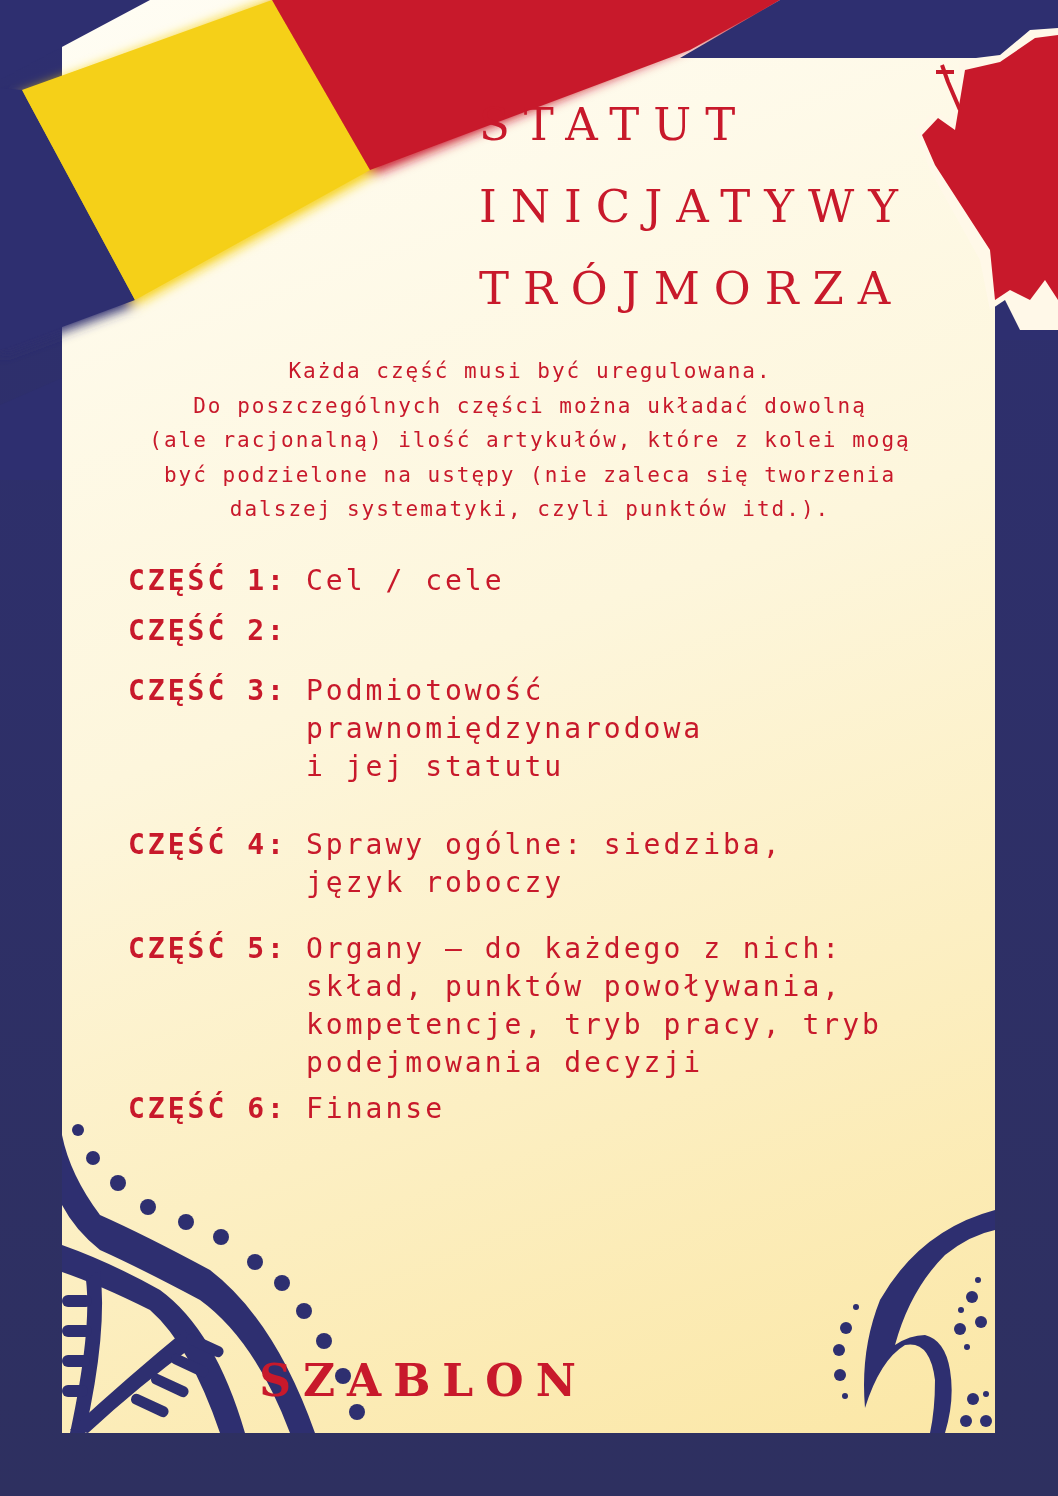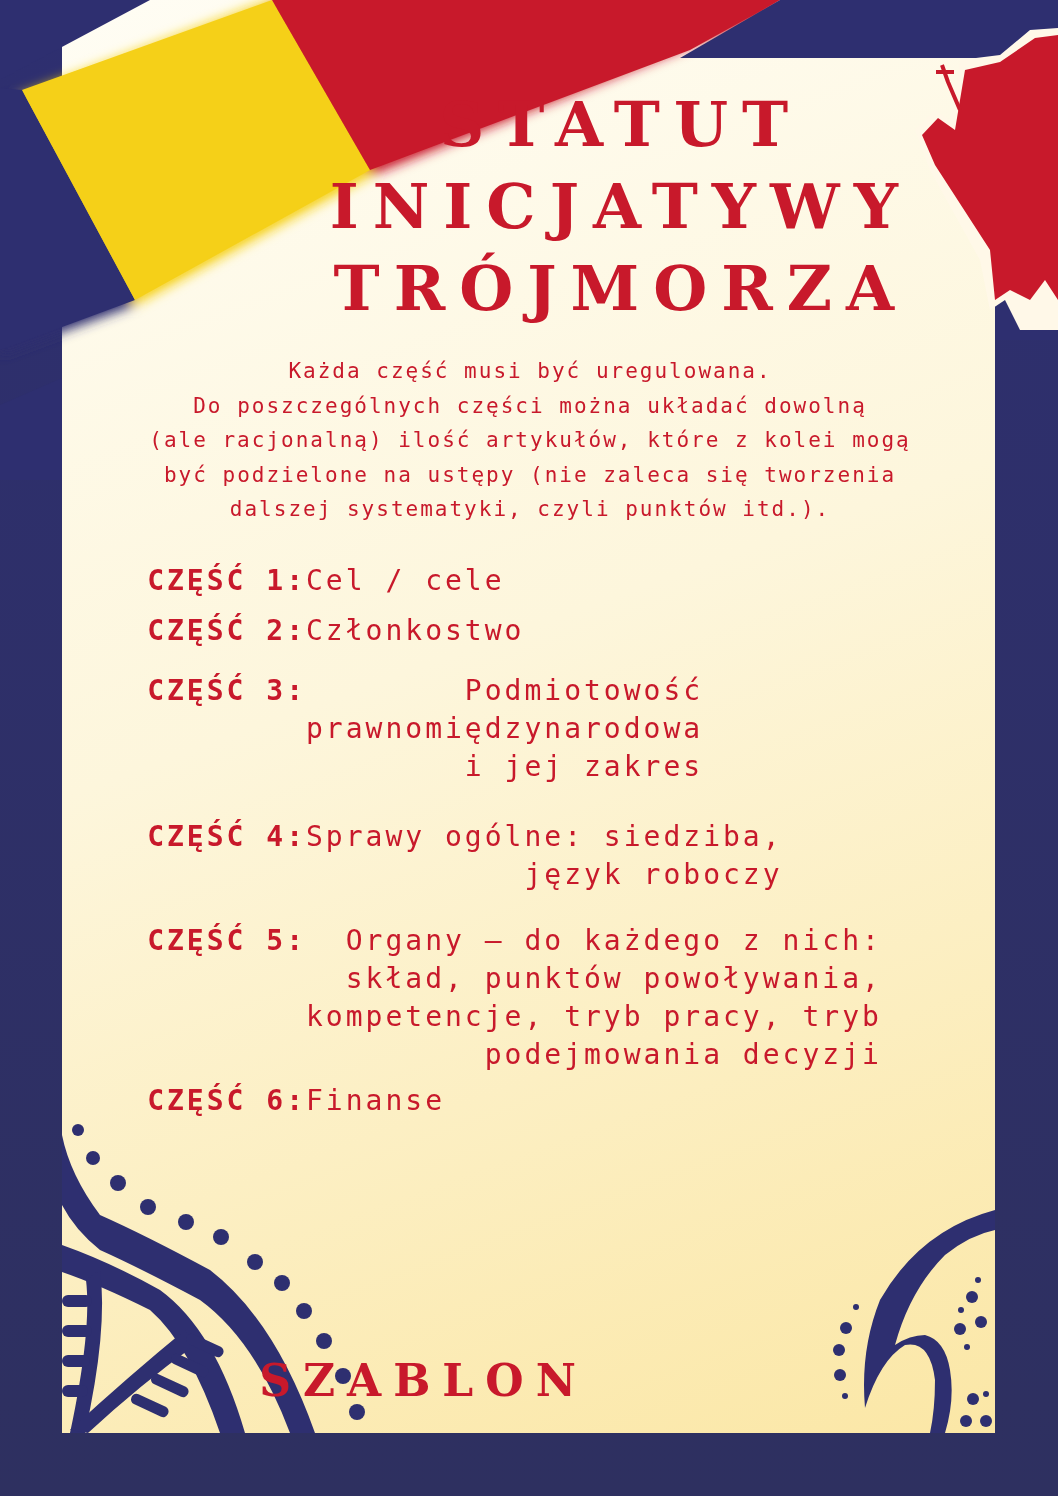--- a/index.html
+++ b/index.html
@@ -1,28 +1,28 @@
 <!DOCTYPE html>
 <html><head>
 <meta charset="utf-8">
 <style>
   html, body { margin: 0; padding: 0; }
   body { width: 1058px; height: 1496px; position: relative; overflow: hidden; background: #2f3068; font-family: "DejaVu Sans", sans-serif; }
   .bg-navy { position: absolute; inset: 0; background: linear-gradient(180deg, #2e2f70 0%, #2e3060 100%); }
   .panel { position: absolute; left: 62px; top: 0; width: 933px; height: 1433px;
     background: linear-gradient(160deg, #fffdf4 0%, #fdf6dc 45%, #fbe7a6 100%); }
   .deco-svg { position: absolute; left: 0; top: 0; width: 1058px; height: 1496px; pointer-events: none; }
-  .title { position: absolute; right: 146px; top: 84px; text-align: center; color: #c8192b;
-    font-family: "DejaVu Serif", serif; font-weight: bold; letter-spacing: 14px; line-height: 82px; font-size: 62px; }
+  .title { position: absolute; right: 146px; top: 84px; text-align: left; color: #c8192b;
+    font-family: "DejaVu Serif", serif; font-weight: normal; letter-spacing: 14px; line-height: 82px; font-size: 45px; }
   .title div { white-space: nowrap; }
   .intro { position: absolute; left: 120px; top: 354px; width: 820px; text-align: center; color: #c8192b;
     font-family: "DejaVu Sans Mono", monospace; font-size: 21px; line-height: 34.5px; letter-spacing: 2px; }
   .intro div { white-space: nowrap; }
   .parts { position: absolute; left: 128px; top: 562px; color: #c8192b;
-    font-family: "DejaVu Sans Mono", monospace; font-size: 28px; letter-spacing: 3px; text-align: right; }
+    font-family: "DejaVu Sans Mono", monospace; font-size: 28px; letter-spacing: 3px; }
   .part { display: flex; }
   .part-label { width: 178px; flex: none; font-weight: bold; white-space: nowrap; line-height: 38px; }
   .part-text { line-height: 38px; }
   .part-text div { white-space: nowrap; }
   .footer-label { position: absolute; left: 0; width: 847px; top: 1355px; text-align: center; color: #c8192b;
     font-family: "DejaVu Serif", serif; font-weight: bold; font-size: 44px; letter-spacing: 12px; }
 </style>
 </head>
 <body>
 
@@ -129,30 +129,27 @@
 
 <div class="parts">
   <div class="part" style="margin-bottom:12px">
     <div class="part-label">CZĘŚĆ 1:</div>
     <div class="part-text">
         <div>Cel / cele</div>
       </div>
   </div>
   <div class="part" style="margin-bottom:22px">
     <div class="part-label">CZĘŚĆ 2:</div>
-    <div class="part-text">
-        <div>Członkostwo</div>
-      </div>
   </div>
-  <div class="part" style="margin-bottom:32px">
+  <div class="part" style="margin-bottom:40px">
     <div class="part-label">CZĘŚĆ 3:</div>
     <div class="part-text">
       <div>Podmiotowość</div>
       <div>prawnomiędzynarodowa</div>
-      <div>i jej zakres</div>
+      <div>i jej statutu</div>
     </div>
   </div>
   <div class="part" style="margin-bottom:28px">
     <div class="part-label">CZĘŚĆ 4:</div>
     <div class="part-text">
       <div>Sprawy ogólne: siedziba,</div>
       <div>język roboczy</div>
     </div>
   </div>
   <div class="part" style="margin-bottom:8px">

